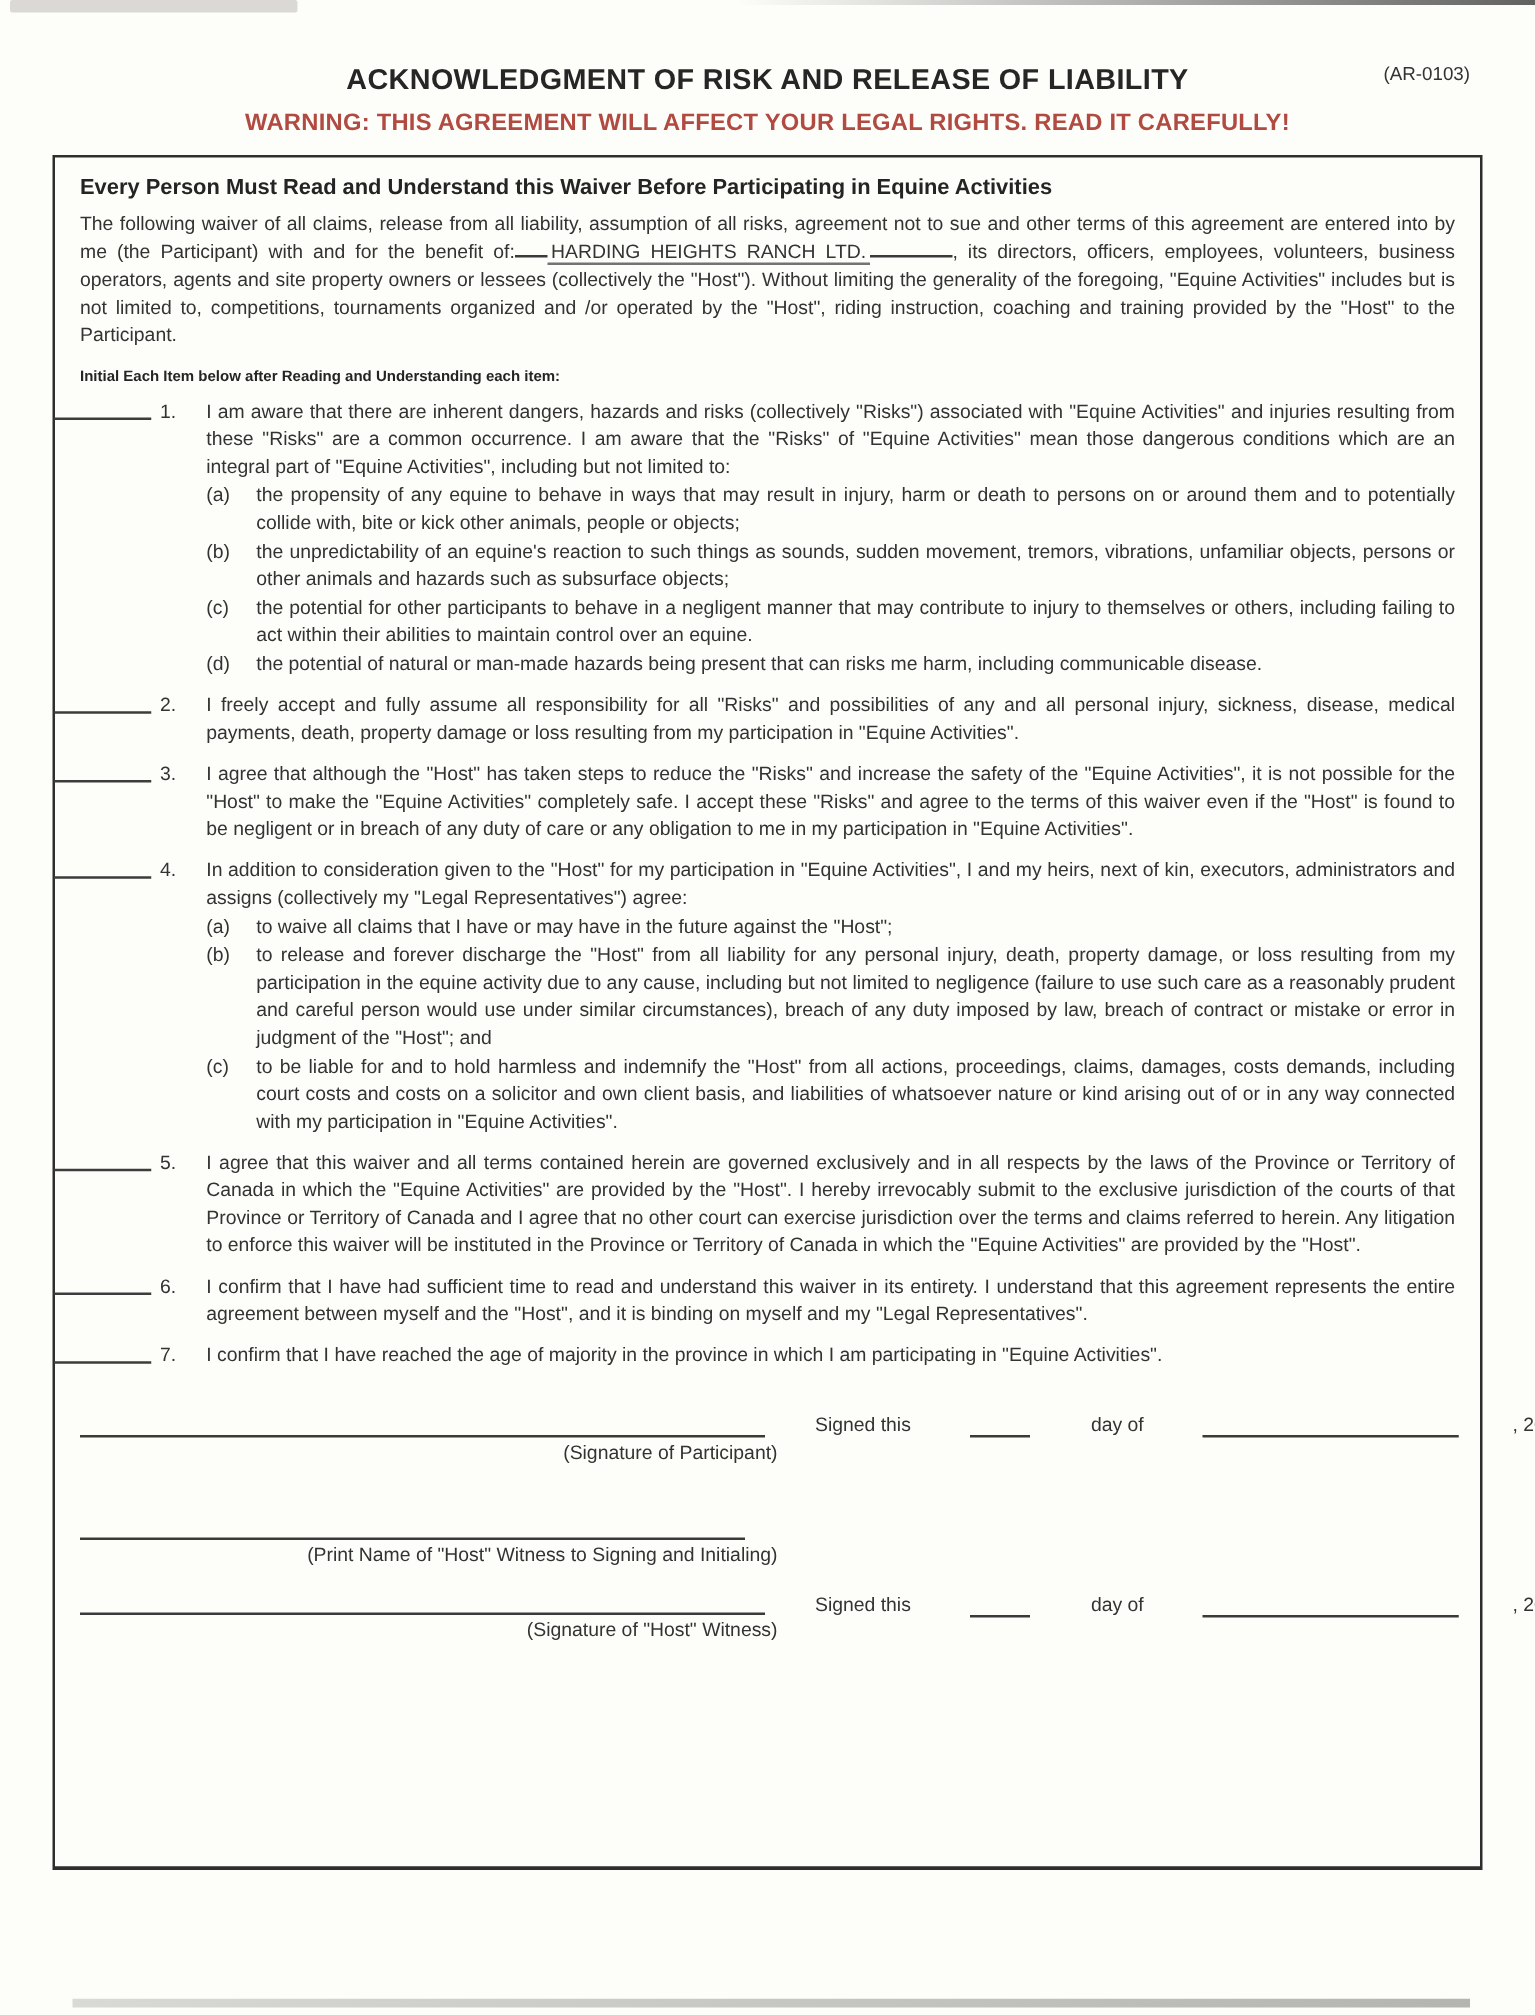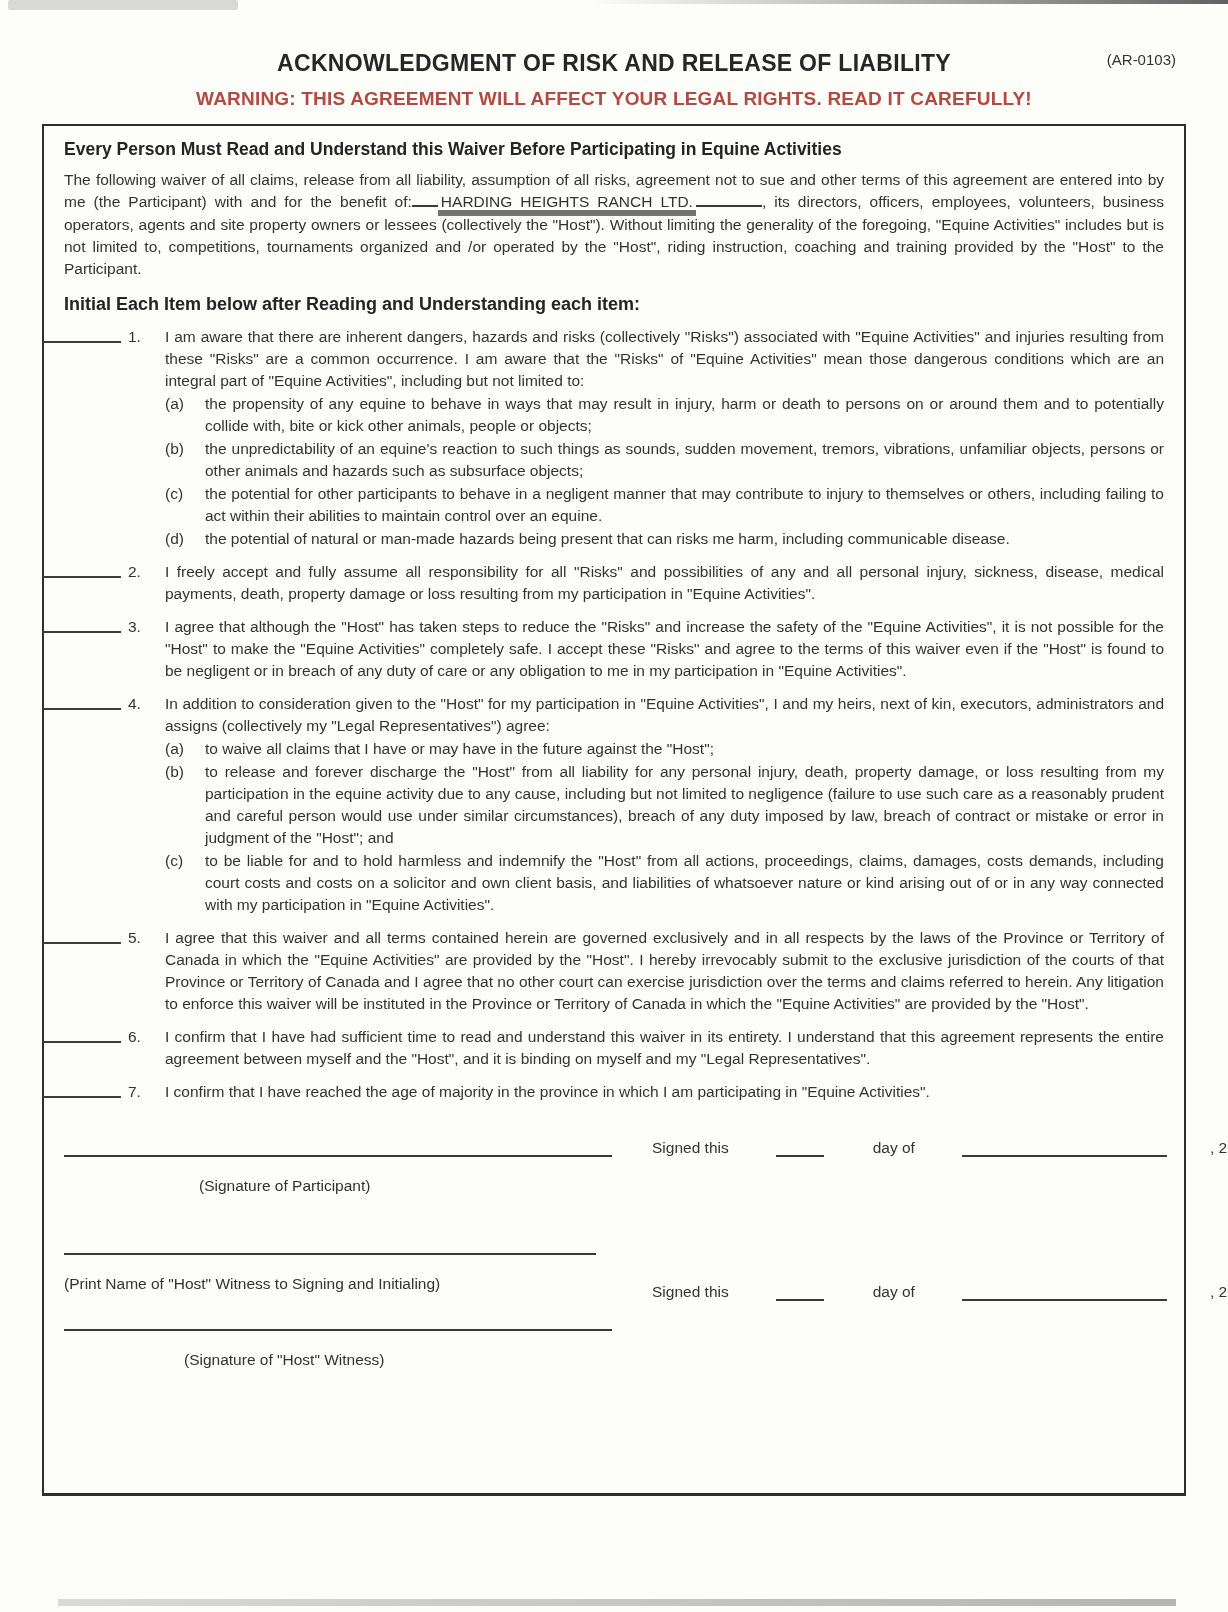--- a/index.html
+++ b/index.html
@@ -36,44 +36,44 @@
   
   .box {
     margin: 14px 42px 0 42px;
     border: 2px solid #2e2e2e;
     border-bottom-width: 3px;
     min-height: 1372px;
     padding: 13px 20px 26px 20px;
   }
   .box-heading { font-size:17.5px; font-weight:bold; color:#242424; }
   .intro { font-size:15.5px; line-height:1.44; text-align:justify; margin-top:9px; }
-  .host-name { border-bottom:6px solid #737373; padding:0 3px; white-space:nowrap;margin-top:16px; }
+  .host-name { border-bottom:2px solid #737373; padding:0 3px; white-space:nowrap;margin-top:16px; }
   .bl { display:inline-block; border-bottom:2px solid #3a3a3a; height:13px; vertical-align:baseline; }
-  .initial-heading { font-size:18px; font-weight:bold; color:#242424; margin-top:13px; }
+  .initial-heading { font-size:12px; font-weight:bold; color:#242424; margin-top:13px; }
   
   .item { display:flex; margin-top:11px; font-size:15.5px; line-height:1.42; }
   .init-line { flex:none; width:78px; margin-left:-21px; border-bottom:2px solid #3c3c3c; height:17px; }
   .item-num { flex:none; width:44px; padding-left:7px; }
   .item-body { flex:1; text-align:justify; }
   .subitem { display:flex; margin-top:1px; }
   .sub-label { flex:none; width:40px; }
   .sub-body { flex:1; text-align:justify; }
   
   .fields { margin-top:34px; font-size:15.5px; }
   .frow { display:flex; align-items:flex-end; margin-top:24px; }
   .frow .lbl { flex:none; padding-right:4px; white-space:nowrap; }
   .fl { border-bottom:2px solid #3a3a3a; height:14px; flex:none; }
   .fl.grow { flex:1; }
   .gap24 { flex:none; width:24px; }
   
   .sig-grid { display:flex; margin-top:26px; font-size:15.5px; }
   .sig-left { flex:none; width:558px; }
   .sig-right { flex:1; padding-left:30px; }
   .sig-line { border-bottom:2px solid #3a3a3a; height:20px; }
-  .sig-caption { margin-top:20px; }
+  .sig-caption { margin-top:4px;text-align:right; }
   .cap-center1 { margin-left:135px; }
   .cap-center2 { margin-left:120px; }
   .signed-row { display:flex; align-items:flex-end; height:20px;gap:41px; }
   .signed-row .lbl { padding-right:6px; white-space:nowrap; }
   .signed-row .yr { padding-left:2px; white-space:nowrap; }
 </style>
 </head>
 <body>
 
 <div class="page">

